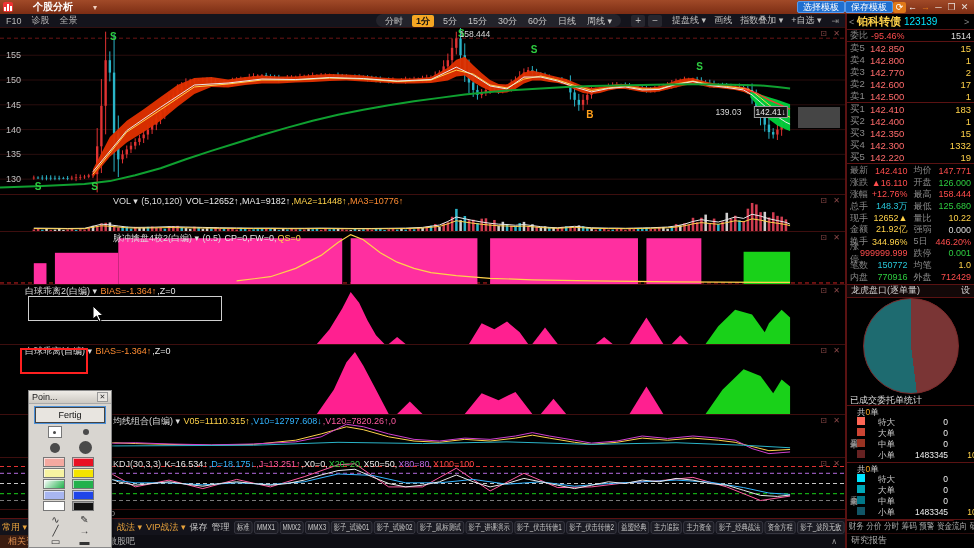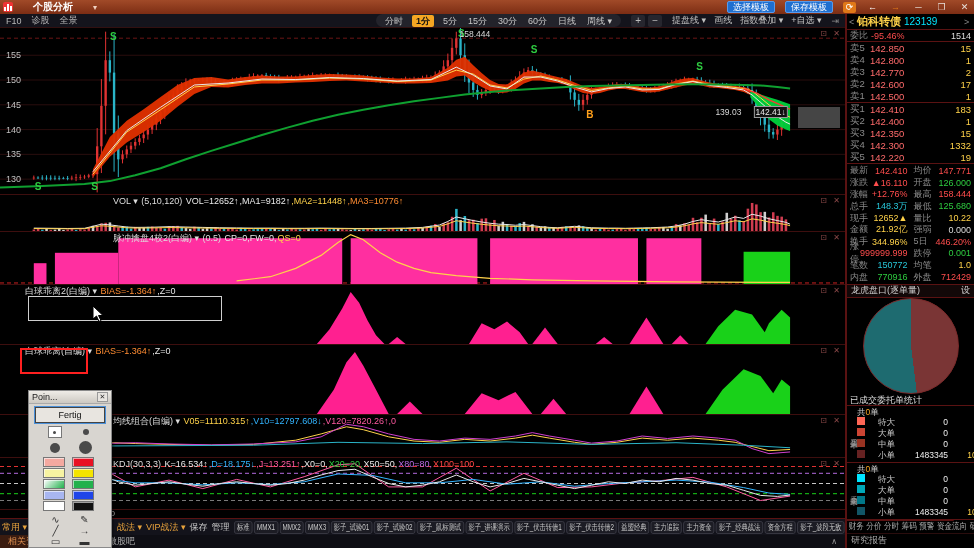--- a/index.html
+++ b/index.html
@@ -7,21 +7,21 @@
 #app{position:relative;width:974px;height:548px;background:#000;overflow:hidden;
  font-family:"Liberation Sans","DejaVu Sans",sans-serif;color:#ccc;font-size:10px;cursor:default}
 
 .titlebar{position:absolute;left:0;top:0;width:974px;height:14px;
  background:linear-gradient(180deg,#a14a28,#7c2d14);display:flex;align-items:center;padding:0 3px;z-index:40}
 .tb-left{display:flex;align-items:center;gap:20px}
 .app-icon{width:10px;height:10px;border-radius:2px;background:#e33;display:inline-flex;align-items:flex-end;justify-content:center;gap:1px;padding:1px}
 .app-icon i{display:block;width:2px;background:#fff}
 .app-title{color:#fff;font-weight:bold;font-size:10px}
 .caret{color:#f0d0c0;font-size:8px}
-.tb-right{margin-left:auto;display:flex;align-items:center;gap:10px}
+.tb-right{margin-left:auto;display:flex;align-items:center;gap:0}
 .tpl-btn{background:#1f6fd0;border:1px solid #5a9ae8;color:#fff;font-size:9px;height:12px;line-height:10px;
  padding:0 5px;border-radius:2px;font-family:inherit}
 .win-ic{color:#e8e0da;font-size:9px;width:13px;text-align:center;line-height:11px}
 .win-ic.refresh{background:#e07818;color:#fff;border-radius:2px}
 .win-ic.back{color:#fff;font-weight:bold}
 .win-ic.fwd{color:#e07818;font-weight:bold}
 
 .toolbar2{position:absolute;left:0;top:14px;width:845px;height:14px;background:#14141c;
  display:flex;align-items:center;padding:0 6px;gap:10px;z-index:30;border-bottom:1px solid #321010}
 .t2-item{color:#b8b8b8;font-size:9px}

